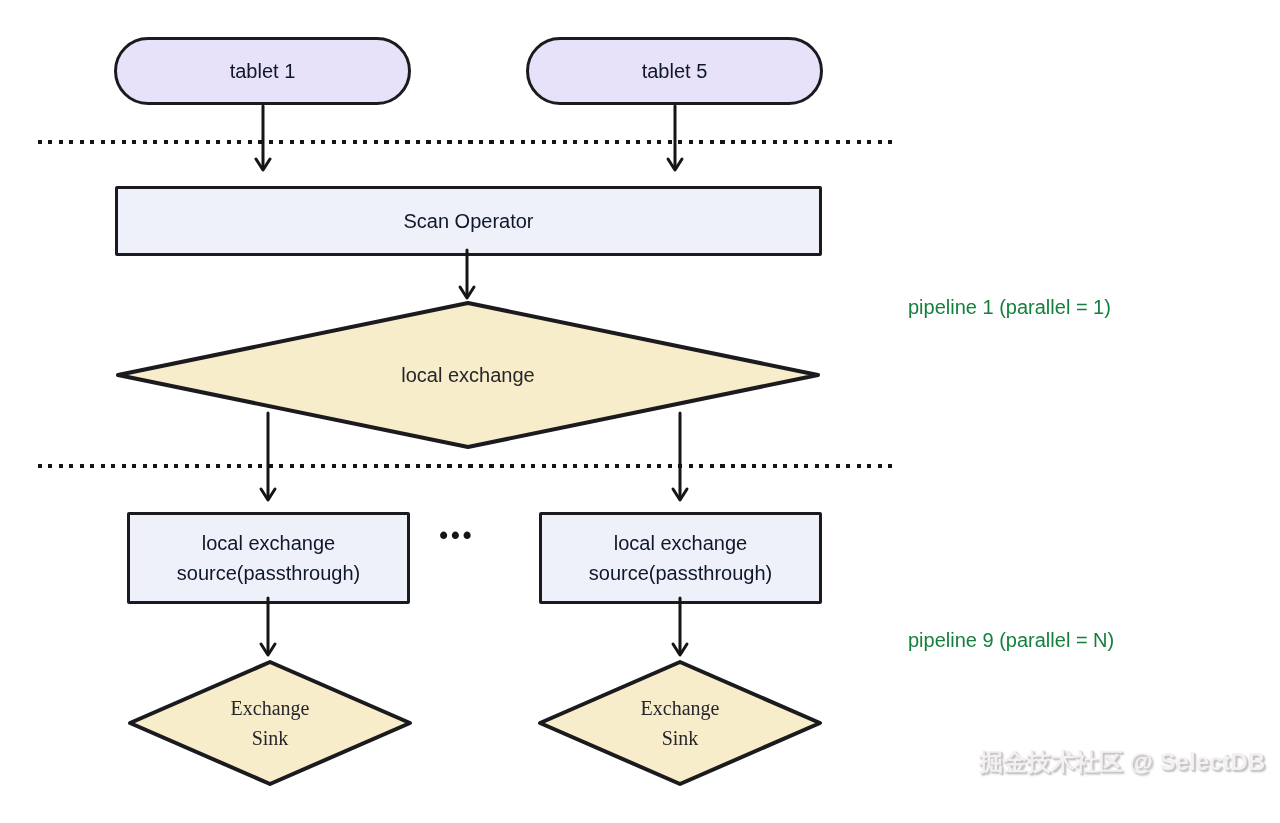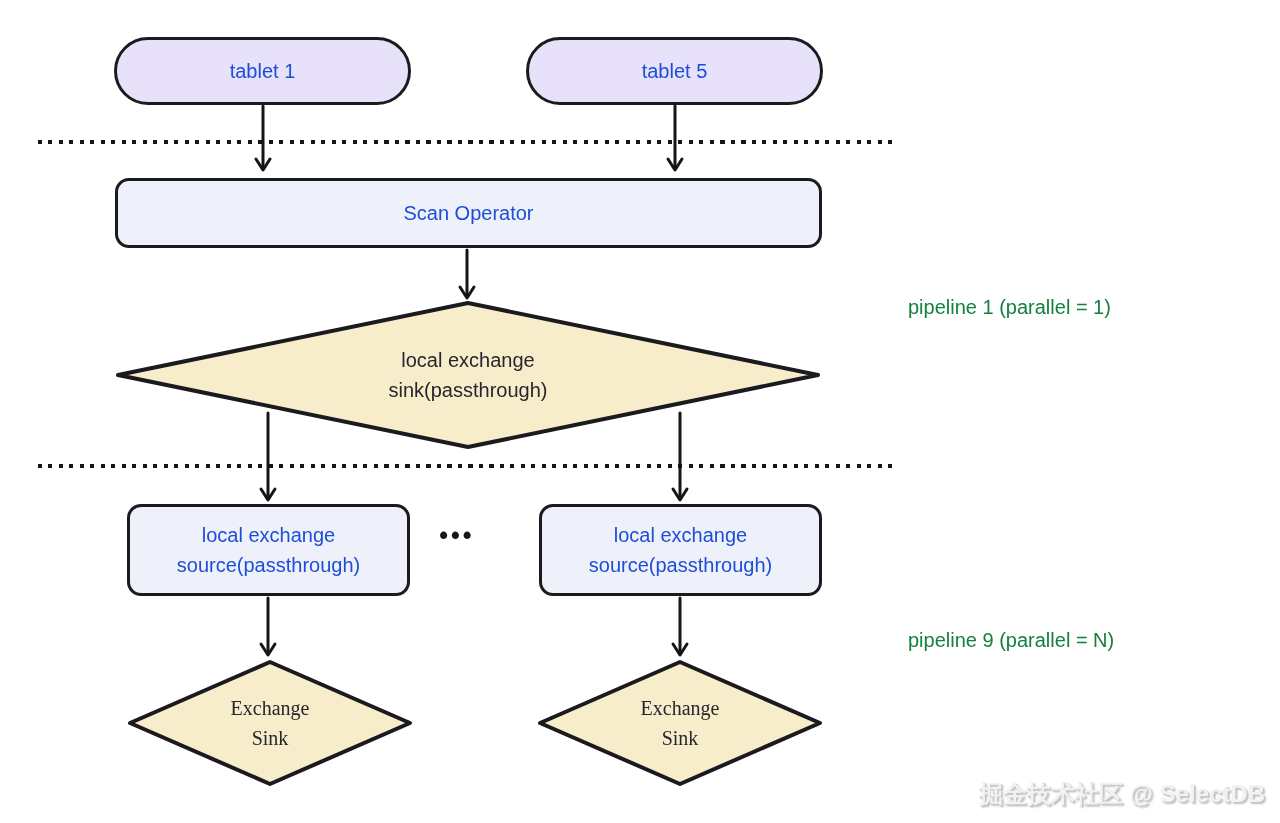--- a/index.html
+++ b/index.html
@@ -12,36 +12,37 @@
     background: #ffffff;
     overflow: hidden;
   }
   .node {
     position: absolute;
     display: flex;
     flex-direction: column;
     align-items: center;
     justify-content: center;
     text-align: center;
-    color: #1d4ed8;
+    color: #0f172a;
     font-size: 20px;
     line-height: 30px;
     border: 3px solid #1b1b1f;
   }
   .pill {
     width: 297px;
     height: 68px;
     border-radius: 34px;
     background: #e7e1f9;
   }
   .pill-1 { left: 114px; top: 37px; }
   .pill-2 { left: 526px; top: 37px; }
   .rect {
-    border-radius: 14px;
+    border-radius: 2px;
     background: #eef1fa;
+    margin-top: 8px;
   }
   .scan-rect { left: 115px; top: 178px; width: 707px; height: 70px; }
   .src-rect { width: 283px; height: 92px; }
   .src-rect-left  { left: 127px; top: 504px; }
   .src-rect-right { left: 539px; top: 504px; }
   .diamond-wrap {
     position: absolute;
   }
   .diamond-wrap svg { display: block; }
   .diamond-fill { fill: #f8edcb; stroke: #1b1b1f; stroke-width: 4; stroke-linejoin: round; }
@@ -95,21 +96,21 @@
     width: 320px;
     font-size: 20px;
     color: #15803d;
     white-space: nowrap;
   }
   .pipeline-label-1 { top: 296px; }
   .pipeline-label-2 { top: 629px; }
   .watermark {
     position: absolute;
     left: 945px;
-    top: 778px;
+    top: 746px;
     width: 320px;
     text-align: right;
     font-size: 24px;
     font-weight: bold;
     color: #f3f1f1;
     text-shadow: 1px 1px 0 #c9c5c5, 2px 2px 2px #bdb9b9;
     white-space: nowrap;
   }
 </style>
 </head>
@@ -143,21 +144,20 @@
     <line x1="10" y1="0" x2="10" y2="46"></line>
       <path d="M3,37 L10,48 L17,37"></path>
   </svg>
 
   <div class="diamond-wrap big-diamond">
     <svg width="708" height="152" viewBox="0 0 708 152">
       <polygon class="diamond-fill" points="354,4 704,76 354,148 4,76"></polygon>
     </svg>
     <div class="diamond-label">
       <span>local exchange</span>
-      <span>sink(passthrough)</span>
     </div>
   </div>
 
   <div class="pipeline-label pipeline-label-1">pipeline 1 (parallel = 1)</div>
 
   <svg class="arrow" style="left:258px; top:413px;" width="20" height="89">
     <line x1="10" y1="0" x2="10" y2="85"></line>
       <path d="M3,76 L10,87 L17,76"></path>
   </svg>
   <svg class="arrow" style="left:670px; top:413px;" width="20" height="89">

